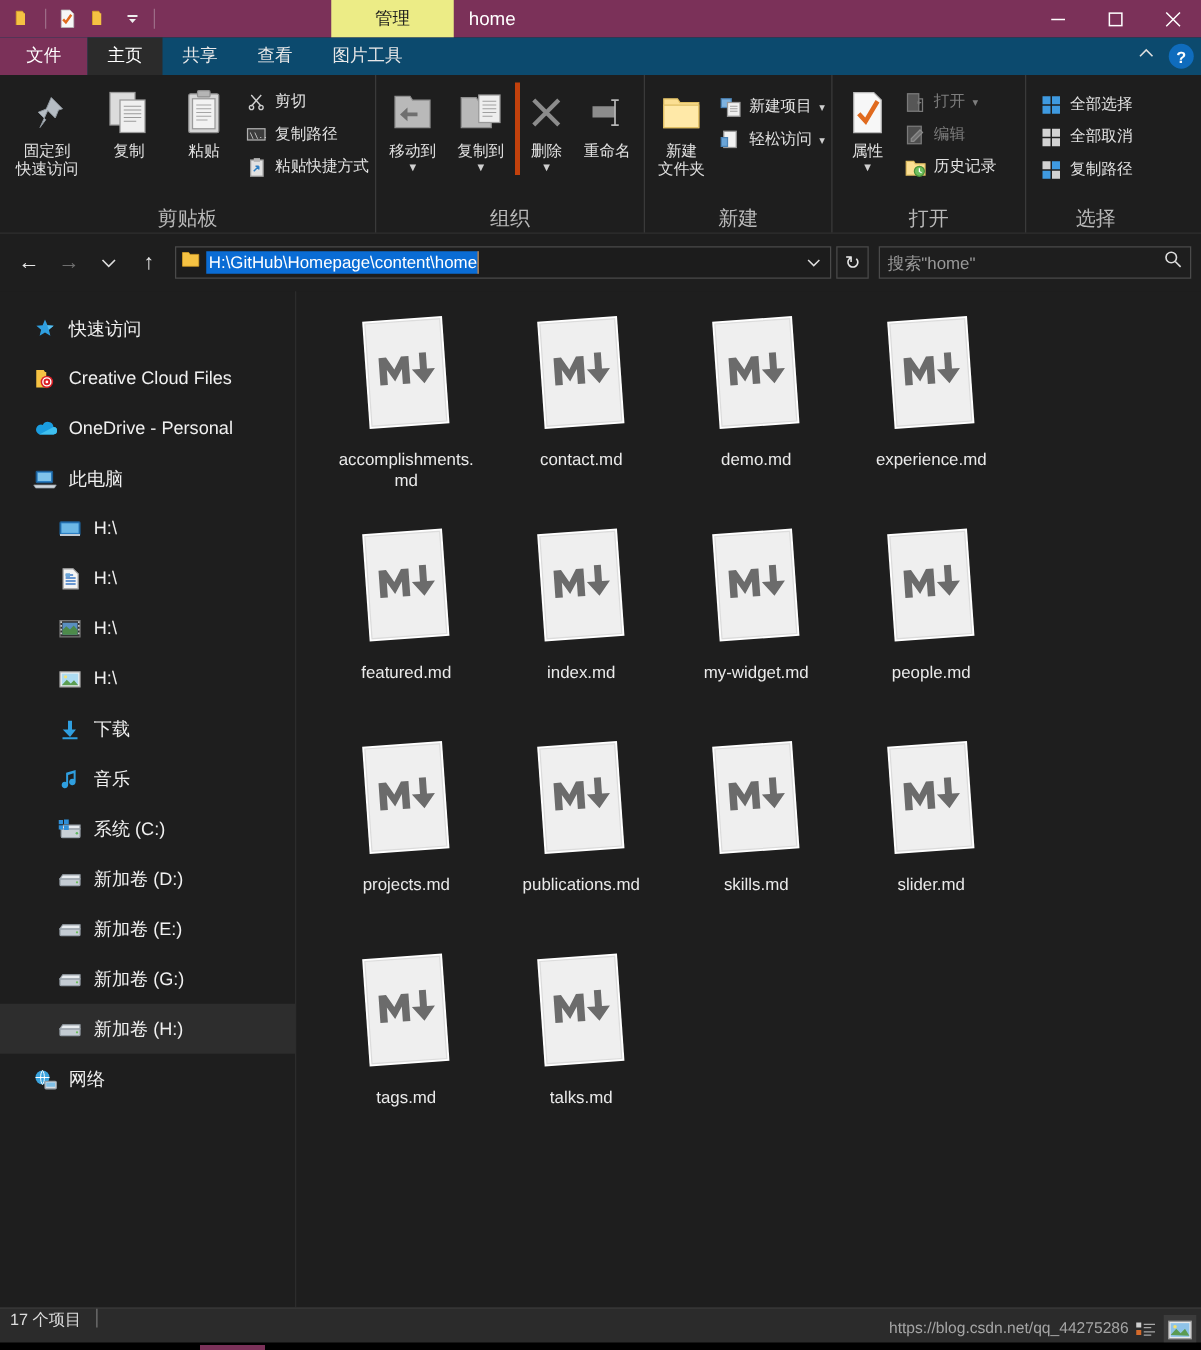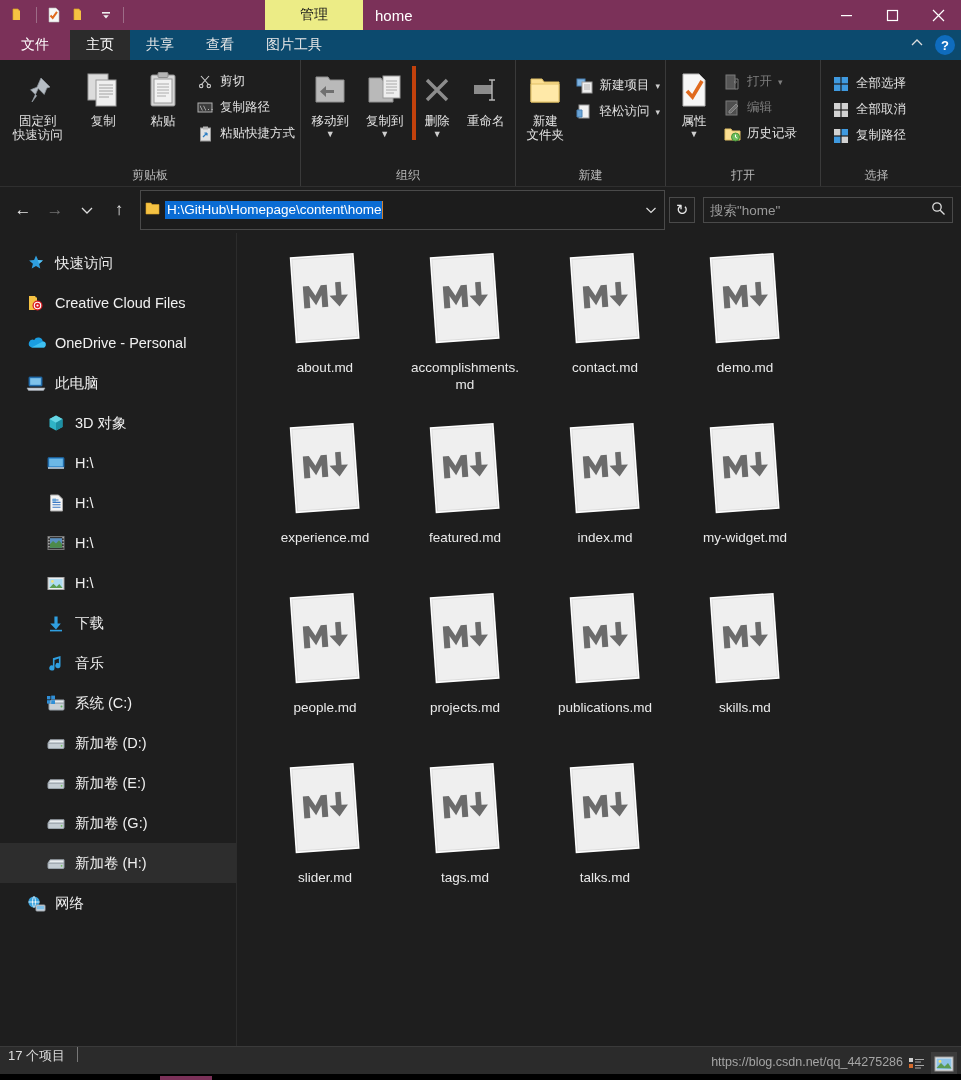--- a/index.html
+++ b/index.html
@@ -41,39 +41,39 @@
   .tabbar-right { position: absolute; right: 6px; top: 0; height: 30px; display: flex; align-items: center; gap: 10px; }
   .help-btn { width: 20px; height: 20px; border-radius: 50%; background: #0f6cbd; color: #fff;
               display: flex; align-items: center; justify-content: center; font-size: 13px; font-weight: bold; }
 
   
   .ribbon { flex: 0 0 127px; background: #1e1e1e; display: flex; position: relative;
             border-bottom: 1px solid #2f2f2f; }
   .rgroup { display: flex; flex-direction: column; height: 100%; position: relative; padding: 0 2px; }
   .rgroup + .rgroup { border-left: 1px solid #3a3a3a; }
   .rgroup-body { flex: 1; display: flex; align-items: flex-start; padding-top: 6px; }
-  .rgroup-label { height: 20px; color: #b9b9b9; font-size: 12px; text-align: center; line-height: 20px; font-family: Liberation Mono, monospace; }
+  .rgroup-label { height: 20px; color: #b9b9b9; font-size: 16px; text-align: center; line-height: 20px; }
 
   .big-btn { width: 62px; display: flex; flex-direction: column; align-items: center; gap: 2px; padding: 2px 0; }
   .big-btn .lbl { color: #e2e2e2; font-size: 12.5px; text-align: center; line-height: 14px; }
   .big-ico { height: 44px; display: flex; align-items: center; justify-content: center; }
   .small-col { display: flex; flex-direction: column; gap: 3px; padding-top: 4px; }
   .small-btn { display: flex; align-items: center; gap: 6px; height: 23px; padding: 0 3px; }
   .small-btn .lbl { color: #e2e2e2; font-size: 12.5px; white-space: nowrap; }
   .small-btn.dim .lbl { color: #7e7e7e; }
   .small-ico { width: 18px; height: 18px; display: flex; align-items: center; justify-content: center; }
   .caret { color: #cfcfcf; font-size: 9px; line-height: 8px; }
 
   
   .navbar { flex: 0 0 46px; display: flex; align-items: center; padding: 0 8px; gap: 2px; background: #1e1e1e; }
   .nav-btn { width: 30px; height: 30px; display: flex; align-items: center; justify-content: center;
              color: #e6e6e6; font-size: 17px; }
   .nav-btn.dim { color: #6f6f6f; }
   .addr {
-    flex: 1; height: 40px; background: #1c1c1c; border: 1px solid #4a4a4a;
+    flex: 1; height: 26px; background: #1c1c1c; border: 1px solid #4a4a4a;
     display: flex; align-items: center; gap: 5px; padding: 0 2px 0 4px; margin-left: 4px;
   }
   .addr-text { background: #0a6cd4; color: #fff; font-size: 13.5px; padding: 1px 0 2px 2px;
                border-right: 1px solid #d08030; }
   .addr-ctrls { margin-left: auto; display: flex; align-items: center; }
   .addr-ctrl { width: 22px; height: 24px; display: flex; align-items: center; justify-content: center;
                color: #dcdcdc; font-size: 13px; }
   .refresh-btn { width: 26px; height: 26px; border: 1px solid #4a4a4a; display: flex;
                  align-items: center; justify-content: center; color: #e6e6e6; font-size: 15px; margin-left: 2px; }
   .search {
@@ -509,30 +509,20 @@
             <svg width="20" height="17" viewBox="0 0 20 17">
               <rect x="3" y="2" width="13" height="9" rx="0.6" fill="#2b7fc4" stroke="#1c5d93"></rect>
               <rect x="4.2" y="3.2" width="10.6" height="6.6" fill="#7fc3ea"></rect>
               <path d="M1 13h18l-1.5 2.4H2.5z" fill="#cfd6dc" stroke="#9aa3ab" stroke-width="0.6"></path>
             </svg>
           </span>
           <span>此电脑</span>
         </div>
         <div class="nav-item lvl2">
           <span class="nav-ico">
-            <svg width="18" height="18" viewBox="0 0 18 18">
-              <path d="M9 1.5l6.5 3.6v7.8L9 16.5l-6.5-3.6V5.1z" fill="#2fb3c6"></path>
-              <path d="M9 1.5l6.5 3.6L9 8.8 2.5 5.1z" fill="#66d6e5"></path>
-              <path d="M9 8.8v7.7l6.5-3.6V5.1z" fill="#1d8fa3"></path>
-            </svg>
-          </span>
-          <span>3D 对象</span>
-        </div>
-        <div class="nav-item lvl2">
-          <span class="nav-ico">
             <svg width="18" height="15" viewBox="0 0 18 15">
               <rect x="1" y="1.5" width="16" height="10.5" rx="0.8" fill="#2b7fc4" stroke="#1c5d93"></rect>
               <rect x="2.2" y="2.7" width="13.6" height="7.6" fill="#6cb8e6"></rect>
               <rect x="1" y="11.2" width="16" height="1.6" fill="#bfcad4"></rect>
             </svg>
           </span>
           <span>H:\</span>
         </div>
         <div class="nav-item lvl2">
           <span class="nav-ico">
@@ -672,36 +662,20 @@
                   <rect x="14" y="6" width="64" height="86" fill="#ffffff"></rect>
                   <rect x="16" y="8" width="60" height="82" fill="#efefef"></rect>
                   <rect x="16" y="8" width="60" height="82" fill="none" stroke="#dcdcdc" stroke-width="1"></rect>
                   <g fill="#6b6b6b">
                     <path d="M25 36h6l6 10 6-10h6v22h-6V46l-6 9.6L31 46v12h-6z"></path>
                     <path d="M57.5 34h5.6v13h6.4l-9.2 11.6L51 47h6.5z"></path>
                   </g>
                 </g>
               </svg>
             </div>
-            <div class="file-name">about.md</div>
-          </div>
-          <div class="file-cell">
-            <div class="file-ico">
-              <svg width="92" height="108" viewBox="0 0 92 108">
-                <g transform="rotate(-4 46 54)">
-                  <rect x="14" y="6" width="64" height="86" fill="#ffffff"></rect>
-                  <rect x="16" y="8" width="60" height="82" fill="#efefef"></rect>
-                  <rect x="16" y="8" width="60" height="82" fill="none" stroke="#dcdcdc" stroke-width="1"></rect>
-                  <g fill="#6b6b6b">
-                    <path d="M25 36h6l6 10 6-10h6v22h-6V46l-6 9.6L31 46v12h-6z"></path>
-                    <path d="M57.5 34h5.6v13h6.4l-9.2 11.6L51 47h6.5z"></path>
-                  </g>
-                </g>
-              </svg>
-            </div>
             <div class="file-name">accomplishments.md</div>
           </div>
           <div class="file-cell">
             <div class="file-ico">
               <svg width="92" height="108" viewBox="0 0 92 108">
                 <g transform="rotate(-4 46 54)">
                   <rect x="14" y="6" width="64" height="86" fill="#ffffff"></rect>
                   <rect x="16" y="8" width="60" height="82" fill="#efefef"></rect>
                   <rect x="16" y="8" width="60" height="82" fill="none" stroke="#dcdcdc" stroke-width="1"></rect>
                   <g fill="#6b6b6b">

